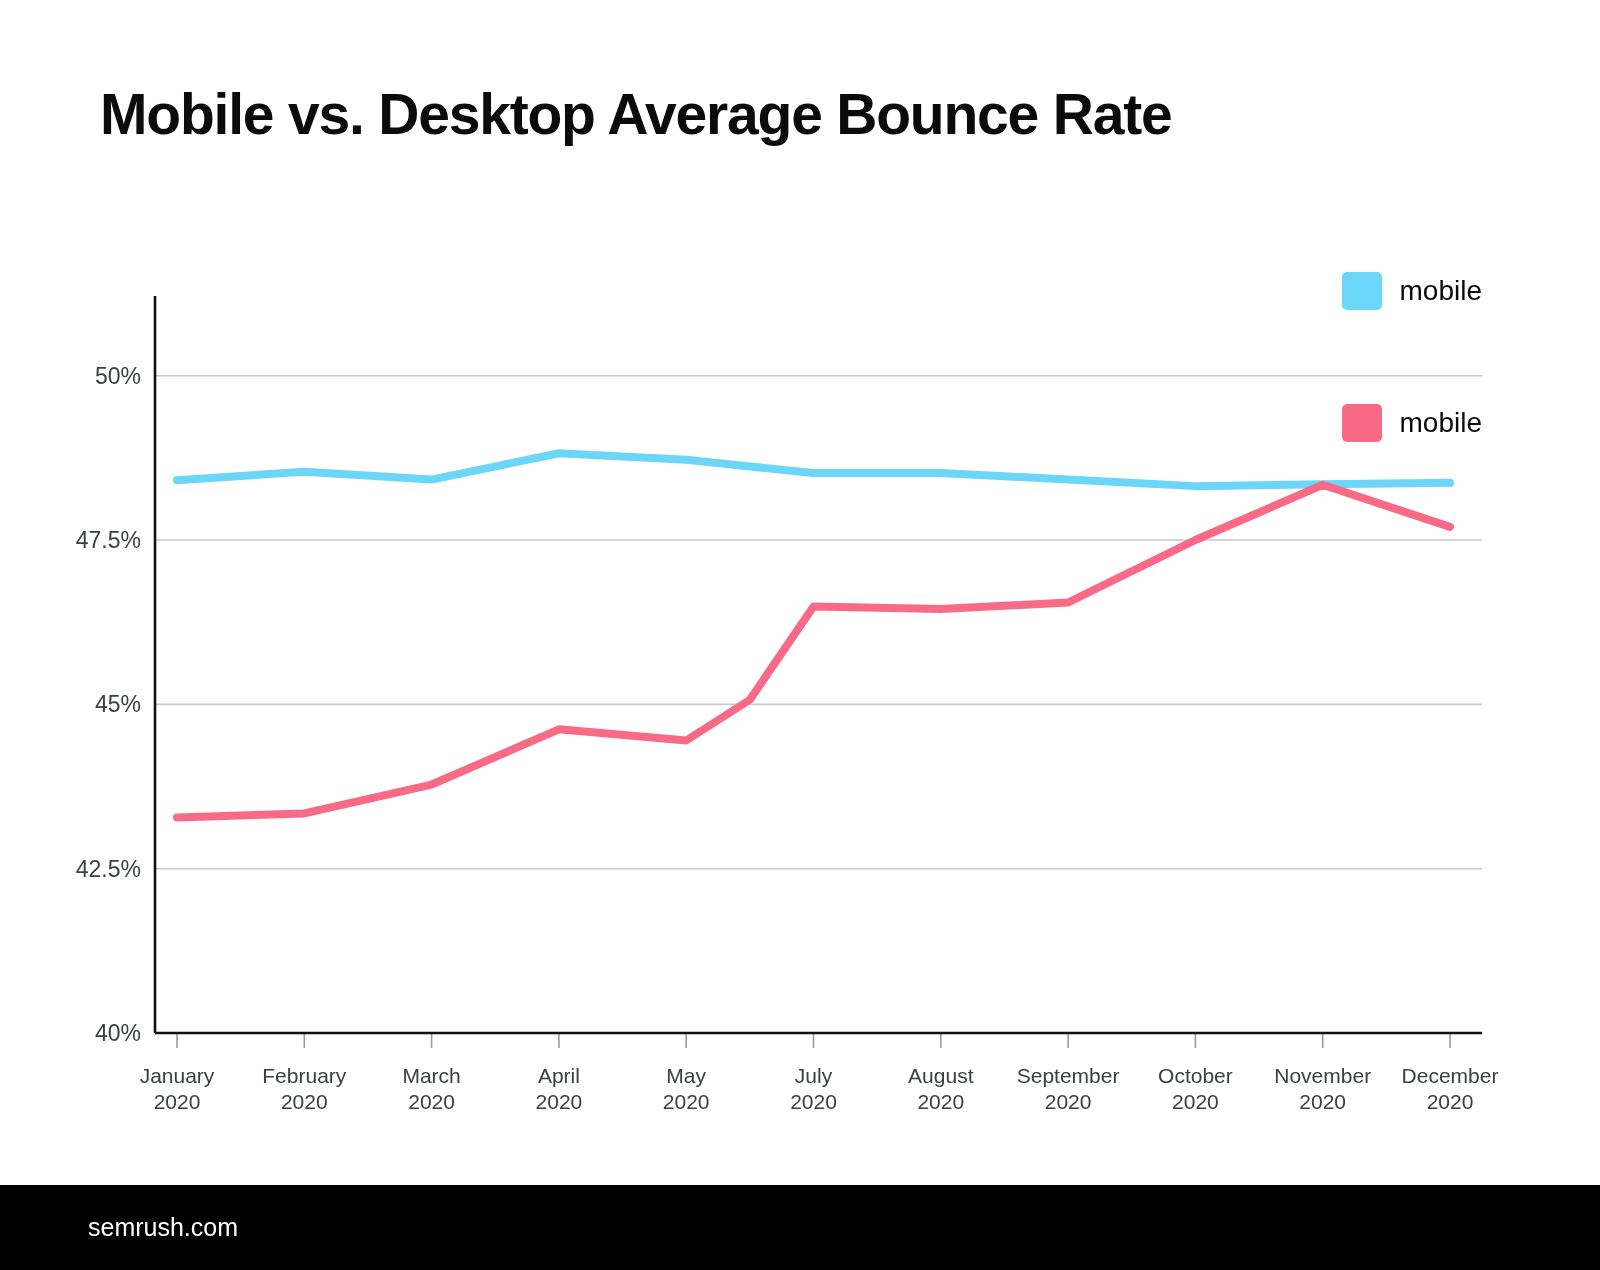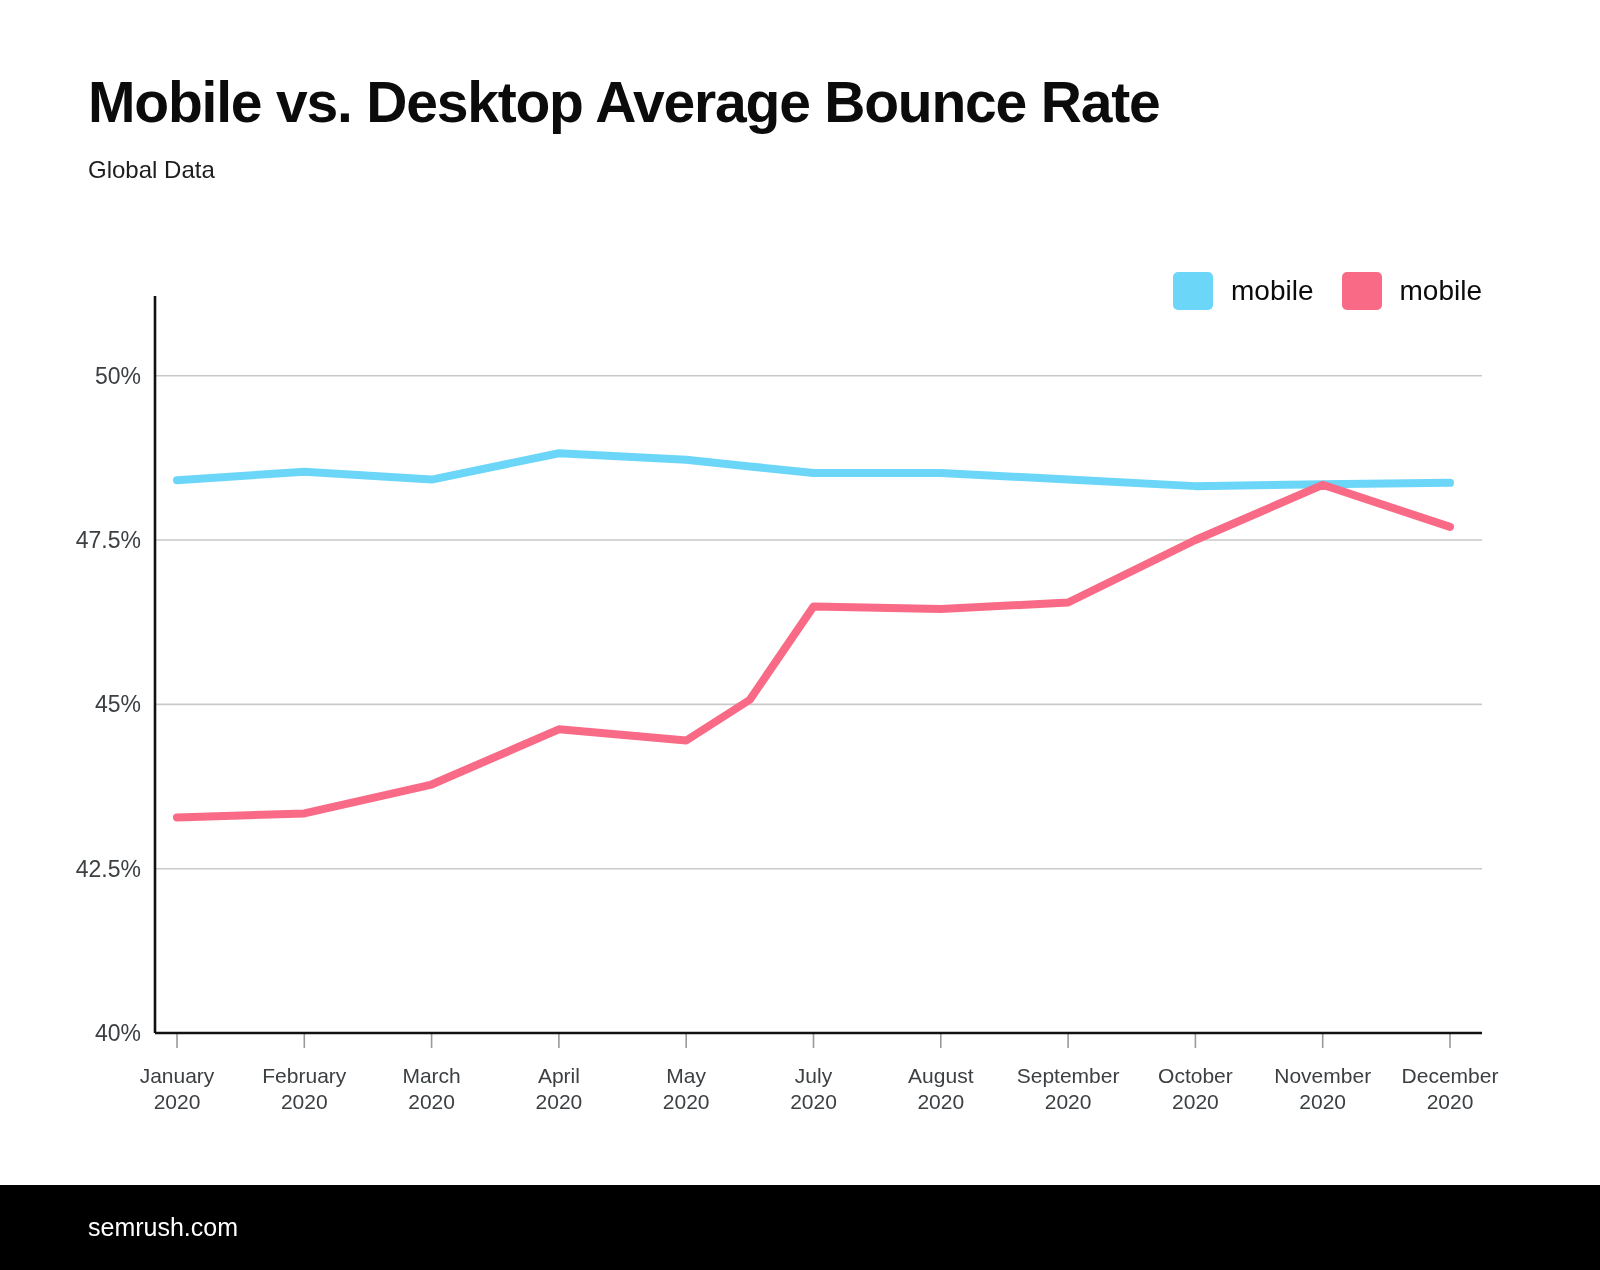--- a/index.html
+++ b/index.html
@@ -18,38 +18,39 @@
   }
 
   
   #header { position: absolute; left: 88px; top: 72px; width: 1420px; }
   #chart-title {
     font-size: 57px;
     font-weight: 700;
     letter-spacing: -1.2px;
     color: #0b0b0b;
     line-height: 1.08;
-    margin: 0;
+    margin: 12px;
     white-space: nowrap;
   }
   #chart-subtitle {
     font-size: 24px;
     font-weight: 400;
     color: #1d1d1f;
     margin: 22px 0 0 0;
   }
 
   
   #legend {
     position: absolute;
     right: 118px;
     top: 272px;
     display: flex;
     align-items: center;
-    gap: 28px;
+    gap: 94px;
+    flex-direction: column;
   }
   .legend-item { display: flex; align-items: center; gap: 18px; }
   .legend-swatch {
     width: 40px; height: 38px;
     border-radius: 5px;
     display: block;
   }
   .legend-label {
     font-size: 28px;
     color: #0b0b0b;
@@ -106,21 +107,20 @@
     letter-spacing: 0.6px;
   }
 </style>
 </head>
 <body>
 
 <div id="page">
 
   <div id="header">
     <h1 id="chart-title">Mobile vs. Desktop Average Bounce Rate</h1>
-    <p id="chart-subtitle">Global Data</p>
   </div>
 
   <div id="legend">
     <div class="legend-item">
       <span class="legend-swatch" style="background: rgb(107, 214, 248);"></span>
       <span class="legend-label">mobile</span>
     </div>
     <div class="legend-item">
       <span class="legend-swatch" style="background: rgb(249, 106, 134);"></span>
       <span class="legend-label">mobile</span>

